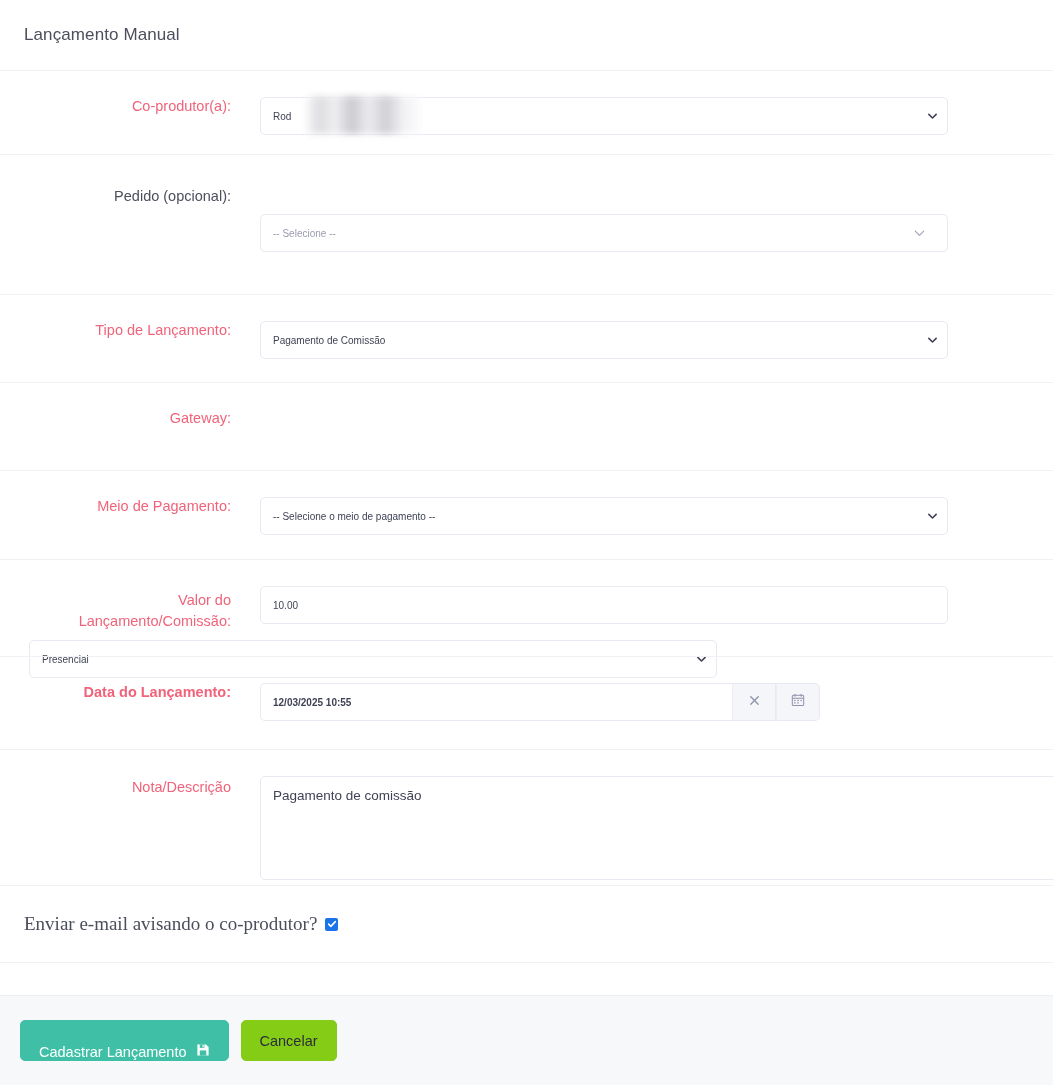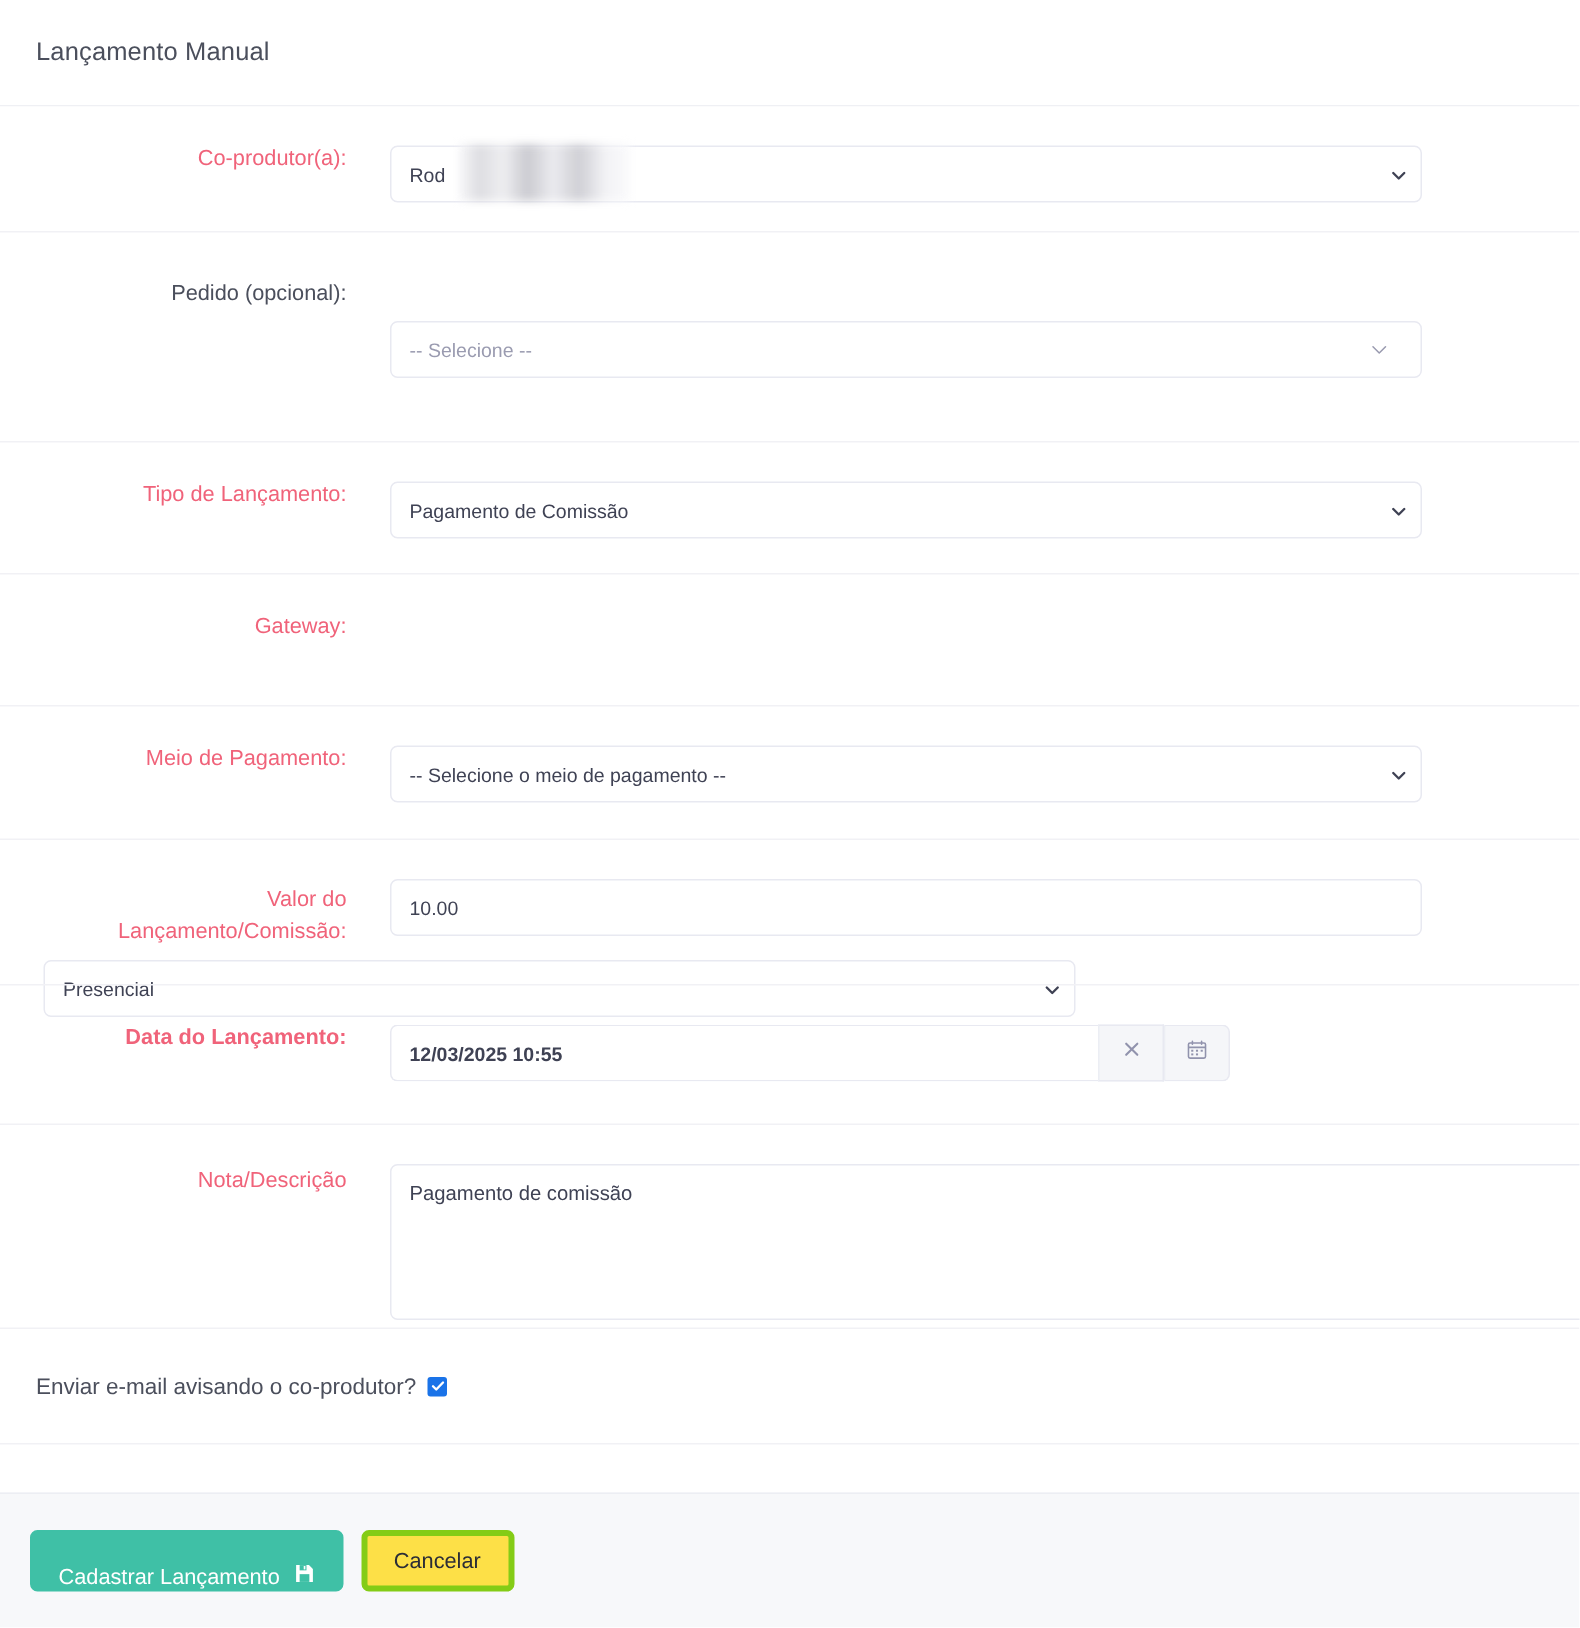--- a/index.html
+++ b/index.html
@@ -71,21 +71,21 @@
   }
   
   .control {
     box-sizing: border-box;
     width: 688px;
     height: 38px;
     border: 1px solid #e8e9f1;
     border-radius: 5px;
     background: #ffffff;
     font-family: "Liberation Sans", sans-serif;
-    font-size: 13px;
+    font-size: 10px;
     color: #3f4254;
     padding: 0 12px;
     display: flex;
     align-items: center;
     position: relative;
   }
   .control .value {
     white-space: nowrap;
     overflow: hidden;
     text-overflow: ellipsis;
@@ -184,22 +184,23 @@
   }
 
   
   .check-wrap {
     display: flex;
     align-items: center;
     padding-left: 24px;
     gap: 8px;
   }
   .check-label {
-    font-size: 15px;
+    font-size: 19px;
     color: #4b4f5c;
+    font-family: Liberation Serif, serif;
   }
   .cbx {
     width: 13px;
     height: 13px;
     border-radius: 2px;
     background: #1a73e8;
     display: inline-flex;
     align-items: center;
     justify-content: center;
     cursor: pointer;
@@ -235,23 +236,23 @@
     box-sizing: border-box;
     white-space: nowrap;
   }
   .btn-primary {
     background: #3fc0a6;
     color: #ffffff;
     border: 1px solid #3fc0a6;
     align-items: flex-end;
   }
   .btn-default {
-    background: #fde047;
+    background: #84cc16;
     color: #2b2d36;
-    border: 4px solid #84cc16;
+    border: 1px solid #84cc16;
   }
   .btn .save-icon { display: block; }
 </style>
 </head>
 <body>
 
 <div class="card">
 
   <div class="card-header">
     <div class="card-title">Lançamento Manual</div>

